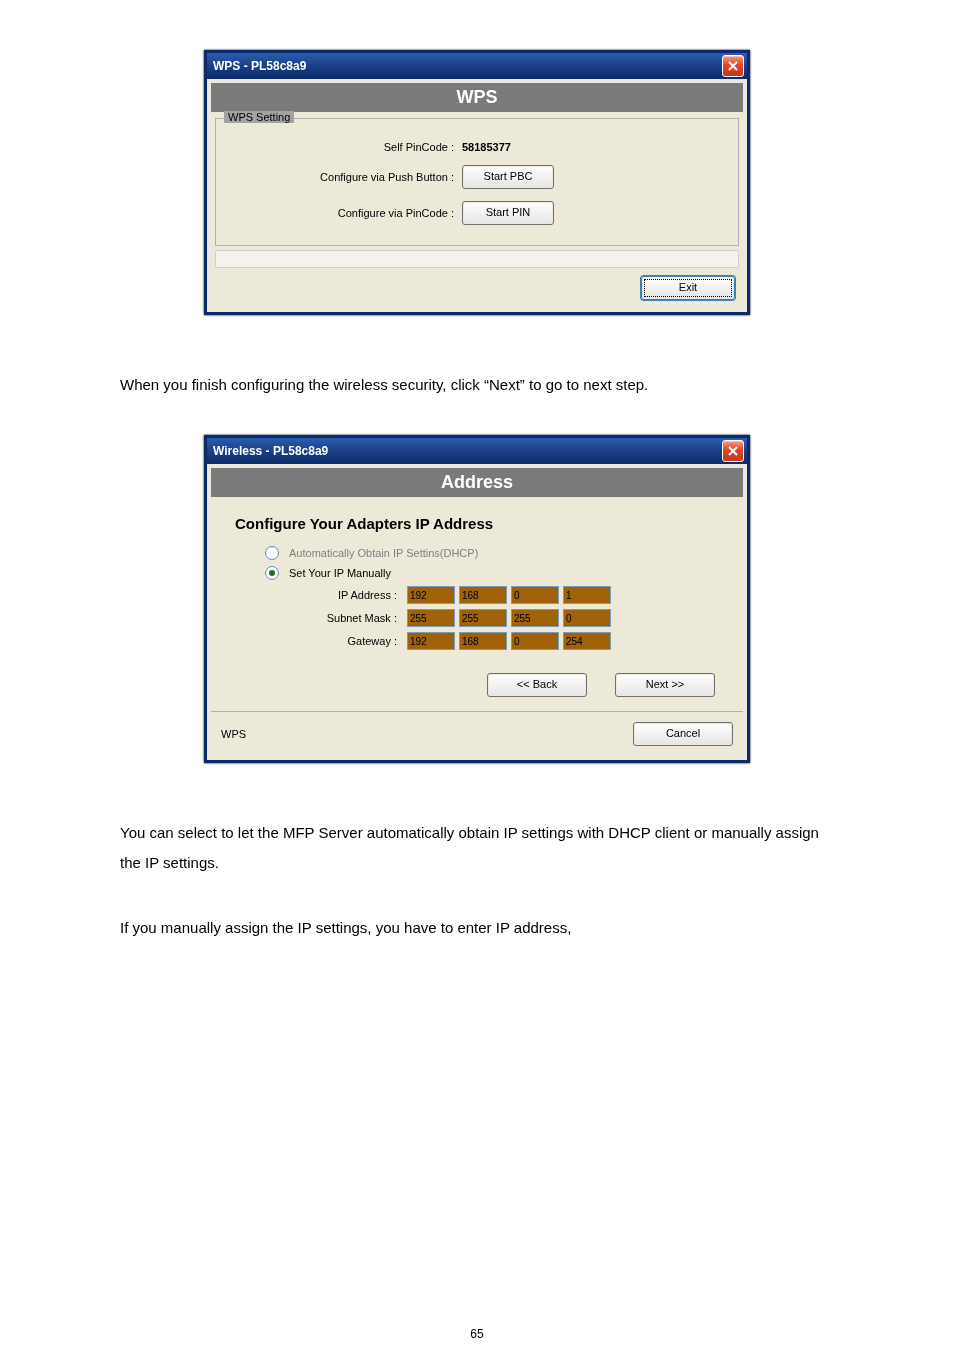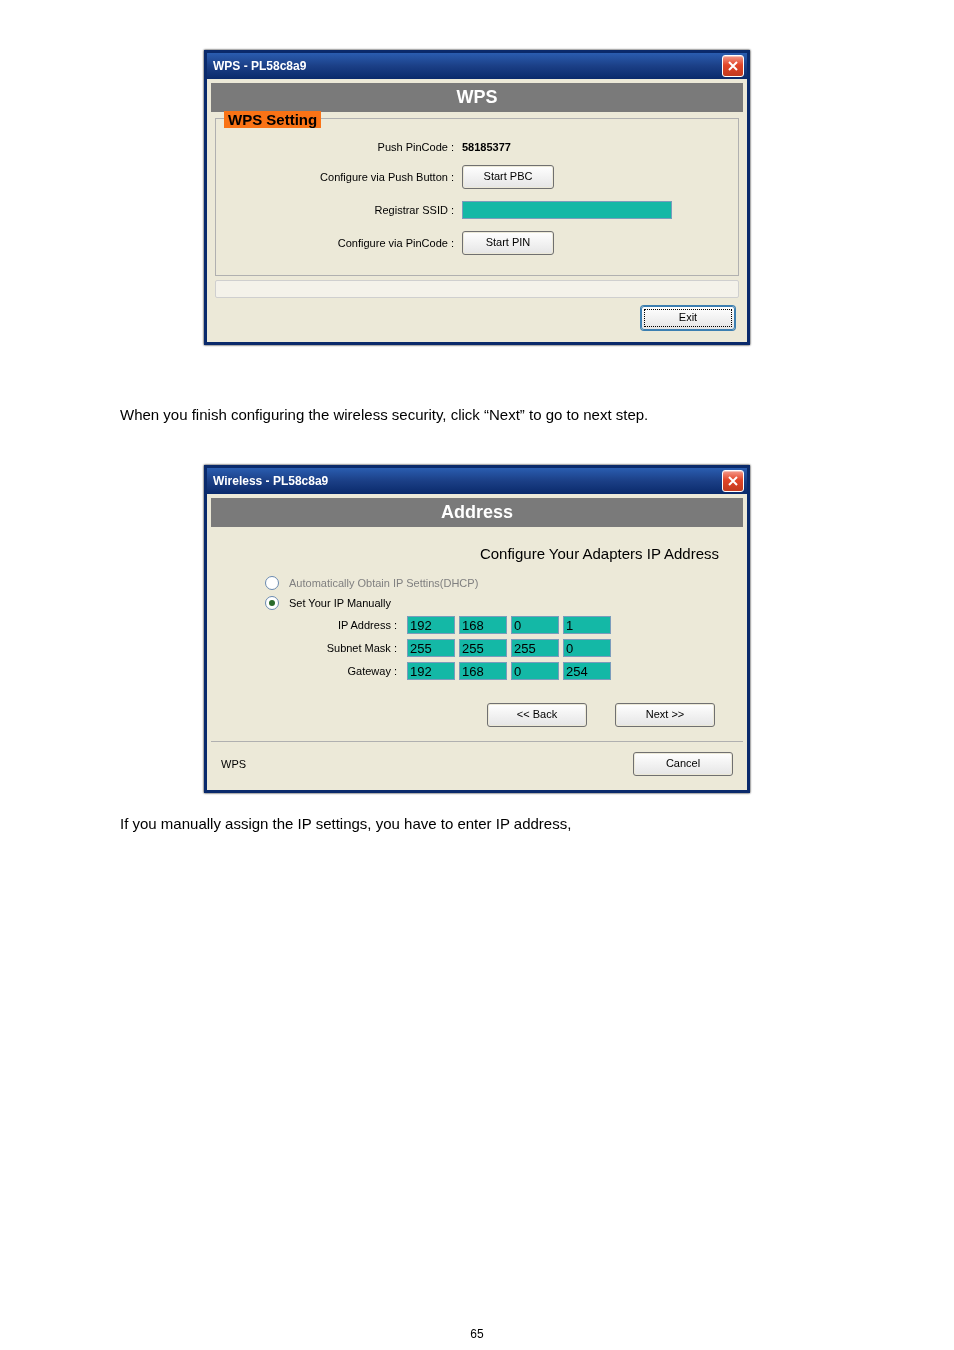--- a/index.html
+++ b/index.html
@@ -68,24 +68,23 @@
   .groupbox {
     border: 1px solid #b0b0b0;
     margin: 6px 4px 4px 4px;
     padding: 10px 8px 8px 8px;
     position: relative;
   }
   .groupbox-title {
     position: absolute;
     top: -8px;
     left: 8px;
-    background: #f97316;
+    background: #a3a3a3;
     padding: 0 4px;
-    font-size: 15px;
-    font-weight: bold;
+    font-size: 11px;
   }
   .form-row {
     display: flex;
     align-items: center;
     margin: 12px 0;
   }
   .form-label {
     width: 230px;
     text-align: right;
     padding-right: 8px;
@@ -111,23 +110,23 @@
   }
   .xp-button-focus {
     border: 1px solid #3c7fb1;
     box-shadow: 0 0 0 1px #3c7fb1;
     outline: 1px dotted #000;
     outline-offset: -4px;
   }
   .xp-input {
     height: 18px;
     border: 1px solid #7a9cbc;
-    background: #14b8a6;
+    background: #a16207;
     font-family: Tahoma, Arial, sans-serif;
-    font-size: 13px;
+    font-size: 10px;
     padding: 0 2px;
     box-sizing: border-box;
   }
   .bottom-row-wps {
     display: flex;
     justify-content: flex-end;
     padding: 6px 8px 8px 8px;
   }
   .status-gutter {
     height: 16px;
@@ -143,25 +142,24 @@
     line-height: 2.0;
     margin: 55px 120px 35px 120px;
   }
   .body-text-2 {
     margin-top: 55px;
   }
   .dlg-inner-content {
     padding: 12px 24px 0 24px;
   }
   .section-heading {
-    font-weight: normal;
+    font-weight: bold;
     font-size: 15px;
     font-family: Arial, sans-serif;
     margin: 6px 0 14px 0;
-    text-align: right;
   }
   .radio-row {
     display: flex;
     align-items: center;
     margin: 6px 0;
     margin-left: 30px;
   }
   .radio-text {
     margin-left: 6px;
     font-size: 11px;
@@ -245,33 +243,29 @@
             <path d="M1 1 L9 9 M9 1 L1 9" stroke="#fff" stroke-width="2"></path>
           </svg>
       </div>
     </div>
     <div class="dlg-body">
       <div class="section-bar">WPS</div>
       <div class="groupbox">
         <span class="groupbox-title">WPS Setting</span>
 
         <div class="form-row">
-          <div class="form-label">Push PinCode :</div>
+          <div class="form-label">Self PinCode :</div>
           <div class="form-value bold">58185377</div>
         </div>
 
         <div class="form-row">
           <div class="form-label">Configure via Push Button :</div>
           <div class="xp-button">Start PBC</div>
         </div>
 
-        <div class="form-row">
-          <div class="form-label">Registrar SSID :</div>
-          <input class="xp-input" style="width: 210px;" value="">
-        </div>
 
         <div class="form-row">
           <div class="form-label">Configure via PinCode :</div>
           <div class="xp-button">Start PIN</div>
         </div>
       </div>
       <div class="status-gutter"></div>
       <div class="bottom-row-wps">
         <div class="xp-button xp-button-focus" style="min-width:72px;">Exit</div>
       </div>
@@ -337,16 +331,17 @@
         </div>
       </div>
 
       <div class="bottom-bar">
         <span style="font-size:11px;">WPS</span>
         <div class="xp-button" style="min-width:78px;">Cancel</div>
       </div>
     </div>
   </div>
 
+  <div class="body-text body-text-2">You can select to let the MFP Server automatically obtain IP settings with DHCP client or manually assign the IP settings.</div>
   <div class="body-text" style="margin-top:16px;">If you manually assign the IP settings, you have to enter IP address,</div>
 
   <div class="page-number">65</div>
 </div>
 
 </body></html>

